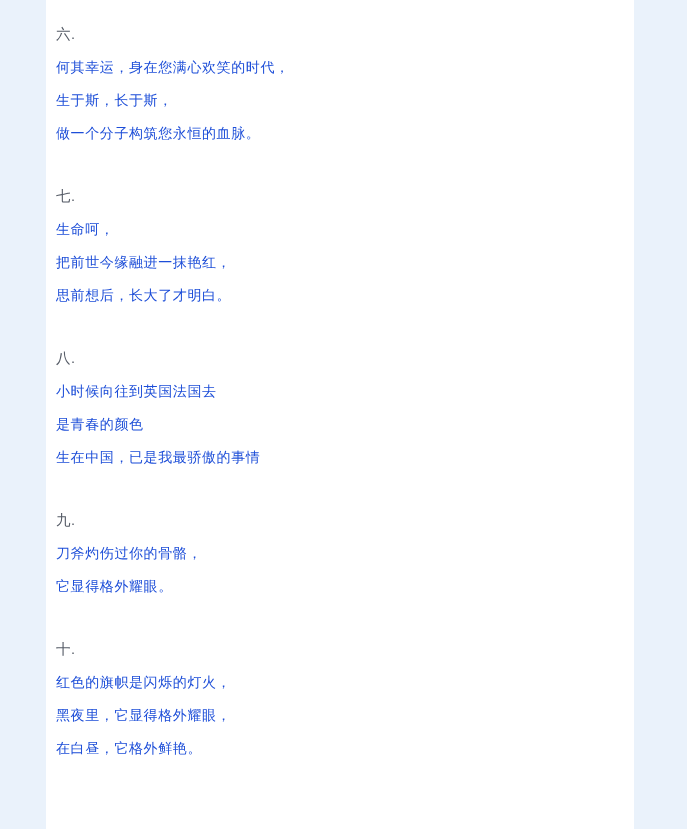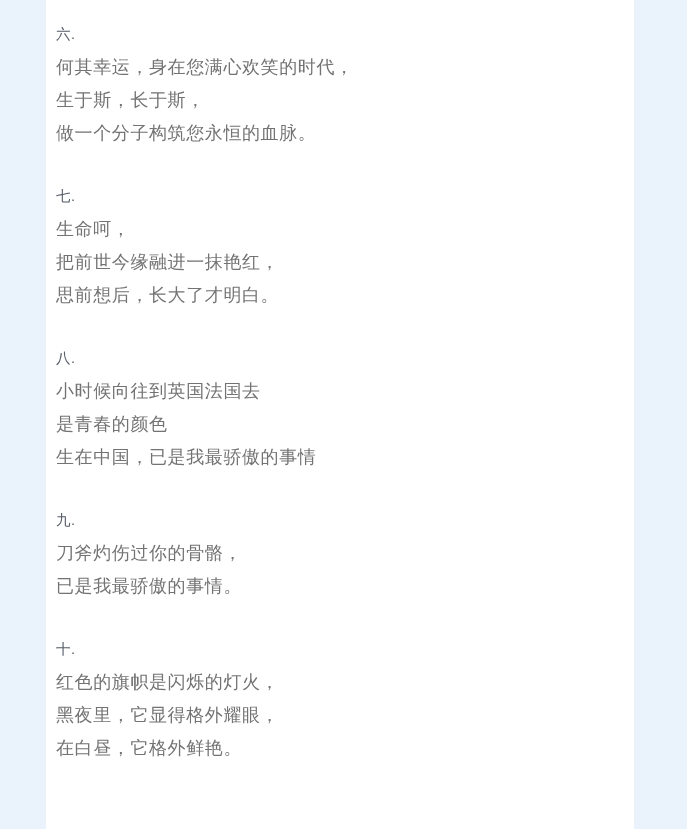--- a/index.html
+++ b/index.html
@@ -39,22 +39,22 @@
   .stanza:last-child {
     margin-bottom: 0;
   }
   .num {
     font-size: 14.5px;
     color: #555b66;
     line-height: 33px;
     letter-spacing: 0.5px;
   }
   .line {
-    font-size: 18px;
-    color: #737373;
+    font-size: 14px;
+    color: #1d4ed8;
     line-height: 33px;
     letter-spacing: 0.6px;
     white-space: pre-wrap;
   }
 </style>
 </head>
 <body>
 
 <div class="page">
   <div class="sheet">
@@ -77,21 +77,21 @@
       <div class="stanza">
         <div class="num">八.</div>
         <div class="line">小时候向往到英国法国去</div>
         <div class="line">是青春的颜色</div>
         <div class="line">生在中国，已是我最骄傲的事情</div>
       </div>
 
       <div class="stanza">
         <div class="num">九.</div>
         <div class="line">刀斧灼伤过你的骨骼，</div>
-        <div class="line">已是我最骄傲的事情。</div>
+        <div class="line">它显得格外耀眼。</div>
       </div>
 
       <div class="stanza">
         <div class="num">十.</div>
         <div class="line">红色的旗帜是闪烁的灯火，</div>
         <div class="line">黑夜里，它显得格外耀眼，</div>
         <div class="line">在白昼，它格外鲜艳。</div>
       </div>
 
     </div>

